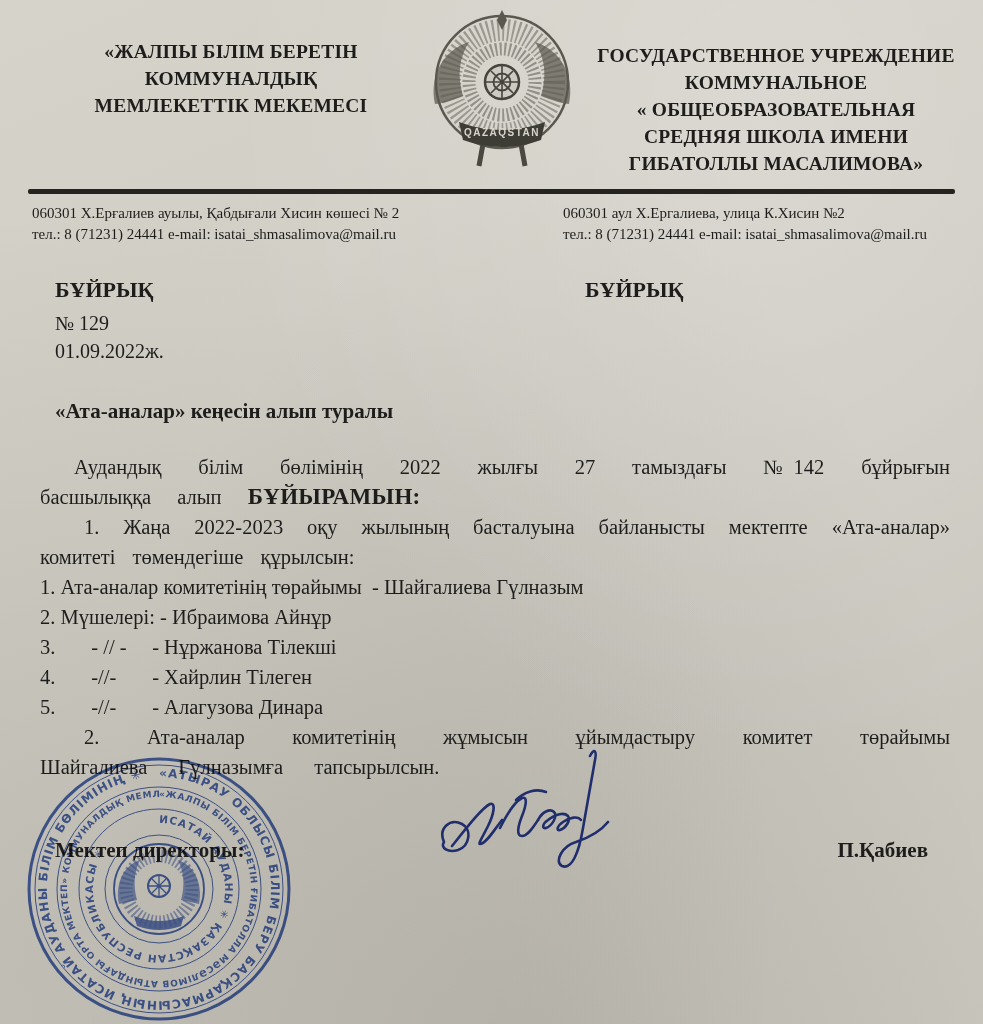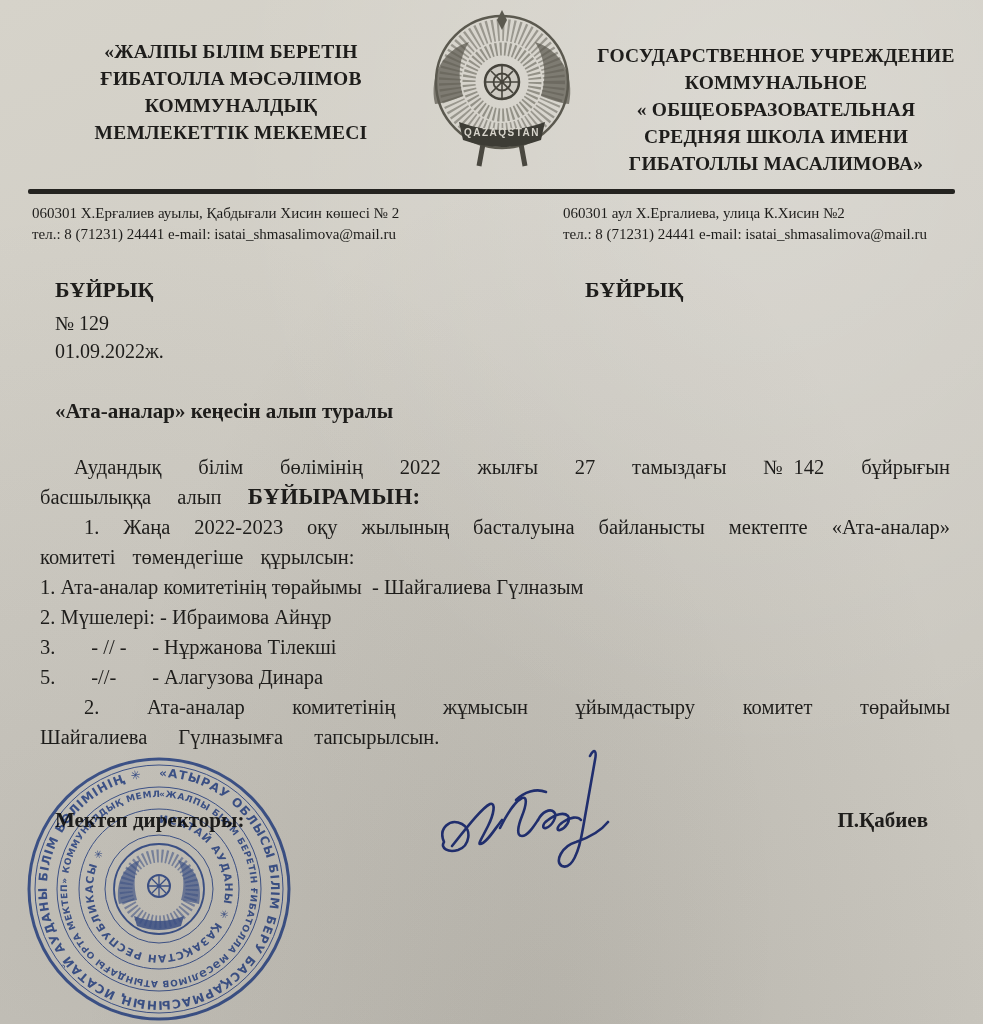--- a/index.html
+++ b/index.html
@@ -44,21 +44,20 @@
   .emblem-caption{font-family:"Liberation Sans","DejaVu Sans",sans-serif;font-weight:bold;}
 </style>
 </head>
 <body>
 
 <div class="page">
 
   <div class="header">
     <div class="org left">
       <div>«ЖАЛПЫ  БІЛІМ  БЕРЕТІН</div>
-      <div>ҒИБАТОЛЛА МӘСӘЛІМОВ</div>
       <div>КОММУНАЛДЫҚ</div>
       <div>МЕМЛЕКЕТТІК МЕКЕМЕСІ</div>
     </div>
 
     <div class="emblem-wrap">
       <svg width="150" height="162" viewBox="0 0 150 162">
         <g stroke="#5b594f" fill="none">
           <circle cx="75" cy="74" r="66" stroke-width="2.5"></circle>
           <circle cx="75" cy="74" r="52" stroke-width="22" stroke-dasharray="2 3" opacity=".5"></circle>
           <circle cx="75" cy="74" r="33" stroke-width="13" stroke-dasharray="2 2.5" opacity=".55"></circle>
@@ -108,20 +107,21 @@
 
   <div class="subject">«Ата-аналар» кеңесін алып туралы</div>
 
   <div class="body">
     <p class="p-intro"><span>Аудандық білім бөлімінің 2022 жылғы 27 тамыздағы №142 бұйрығын басшылыққа алып </span><b>БҰЙЫРАМЫН:</b></p>
     <p class="p-clause1">1. Жаңа 2022-2023 оқу жылының басталуына байланысты мектепте «Ата-аналар» комитеті төмендегіше құрылсын:</p>
     <div class="members">
       <div class="member">1. Ата-аналар комитетінің төрайымы  - Шайгалиева Гүлназым</div>
       <div class="member">2. Мүшелері: - Ибраимова Айнұр</div>
       <div class="member">3.       - // -     - Нұржанова Тілекші</div>
+      <div class="member">4.       -//-       - Хайрлин Тілеген</div>
       <div class="member">5.       -//-       - Алагузова Динара</div>
     </div>
     <p class="p-clause2">2. Ата-аналар комитетінің жұмысын ұйымдастыру комитет төрайымы Шайгалиева Гүлназымға тапсырылсын.</p>
   </div>
 
   <div class="sign-row">
     <span>Мектеп директоры:</span>
     <span>П.Қабиев</span>
   </div>
 

